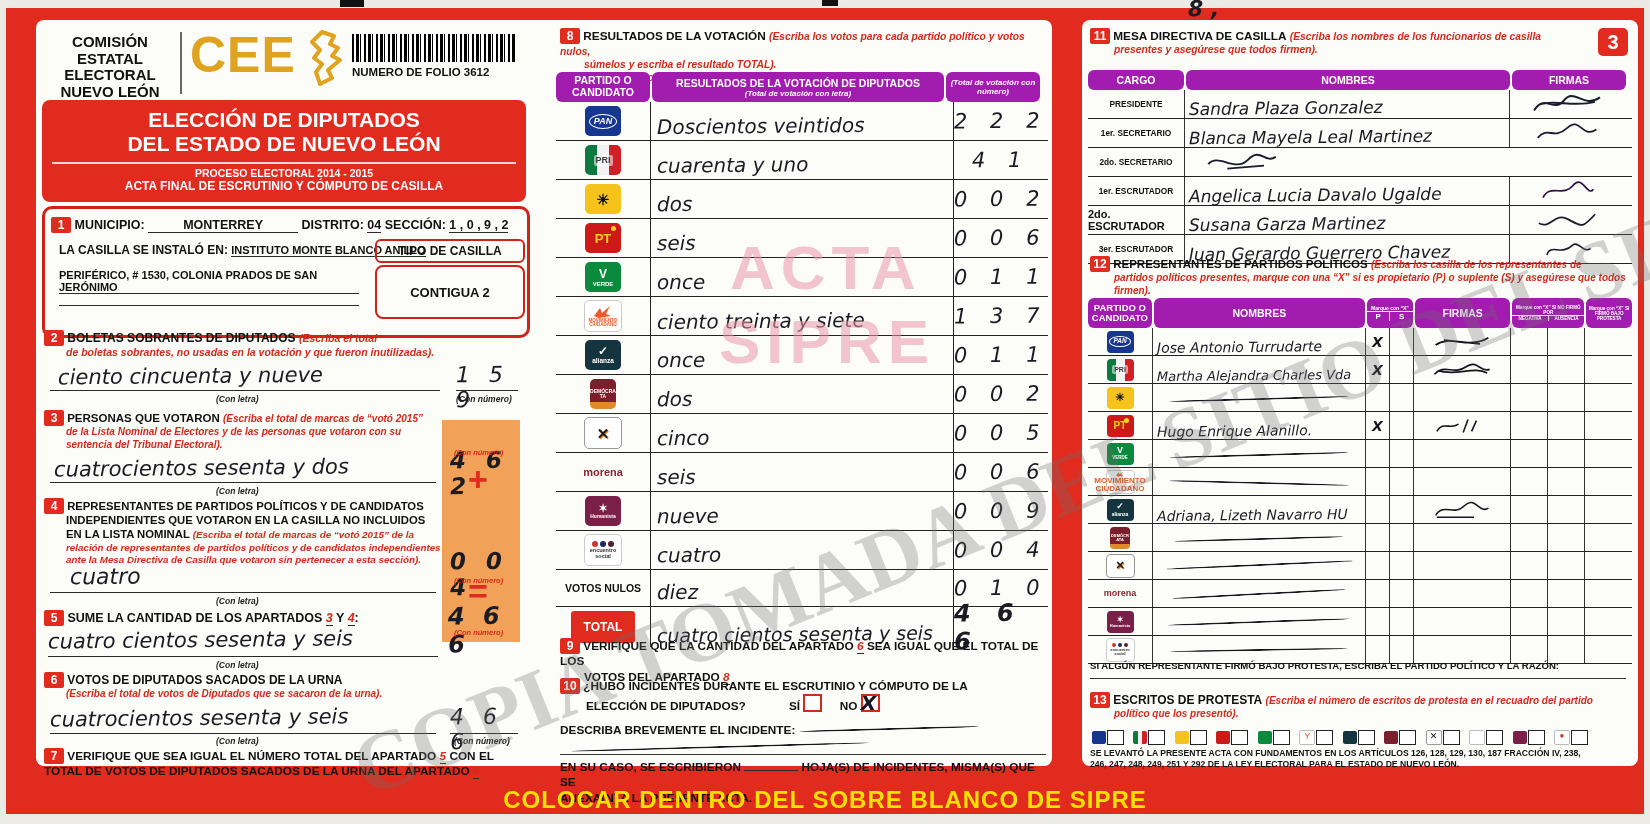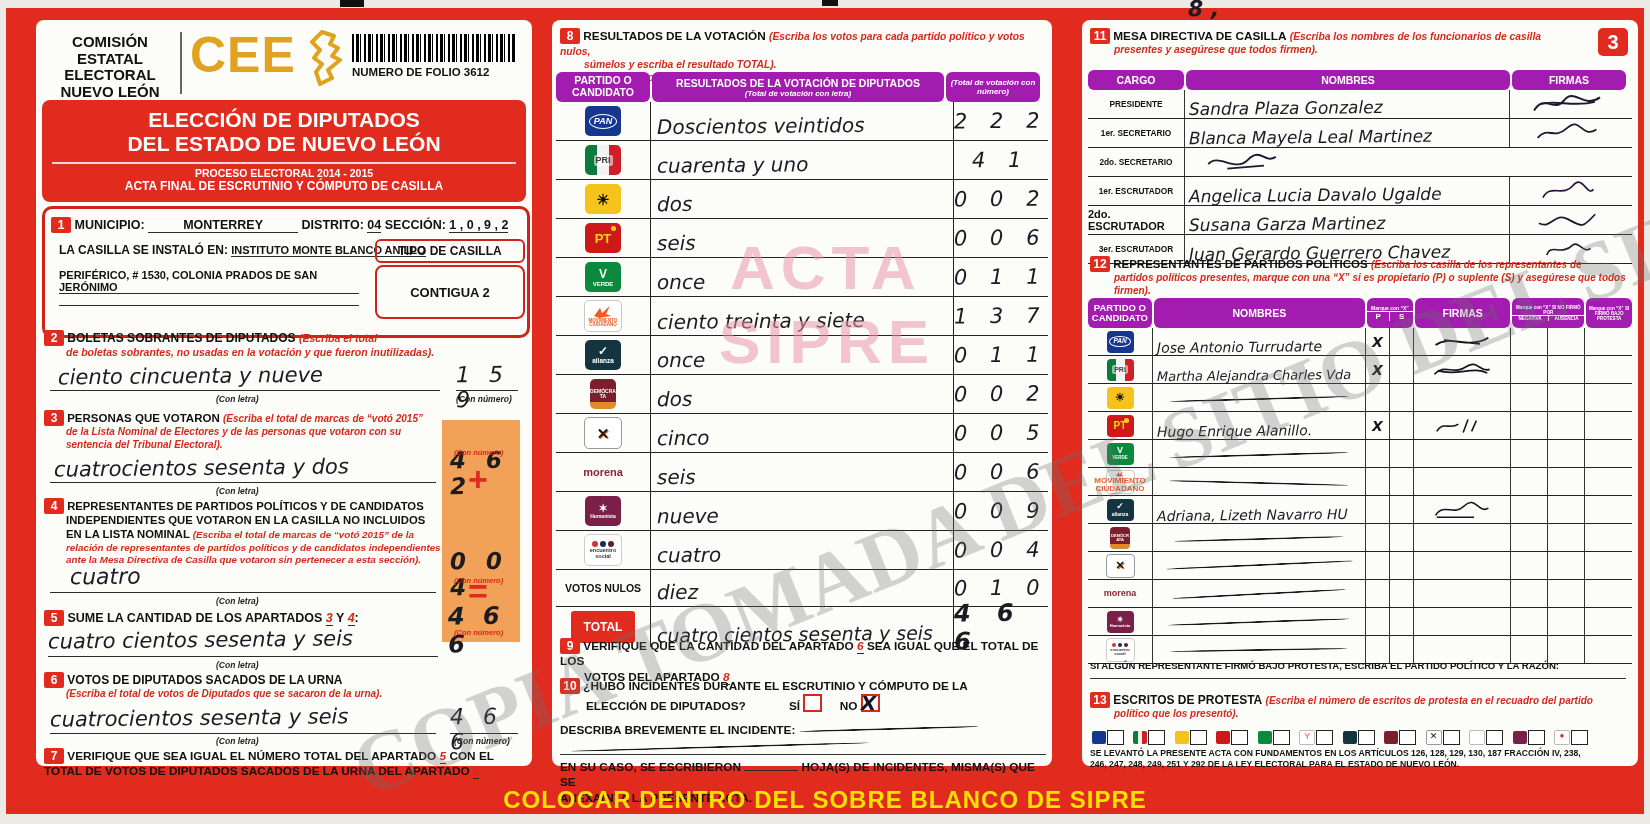--- a/index.html
+++ b/index.html
@@ -67,21 +67,21 @@
 <div id="canvas">
   <div class="red"></div>
   <div class="abs" style="left:340px;top:0;width:24px;height:7px;background:#111;z-index:9"></div>
   <div class="abs" style="left:822px;top:0;width:16px;height:6px;background:#111;z-index:9"></div>
   <div class="abs hw" style="left:1188px;top:-4px;font-size:22px;font-weight:bold;z-index:9">8 ,</div>
 
   <div class="wm-stamp" style="left:730px;top:232px;">ACTA</div>
   <div class="wm-stamp" style="left:719px;top:306px;">SIPRE</div>
   <div class="wm-diag" style="left:300px;top:430px;">COPIA TOMADA DEL SITIO DEL SIPRE</div>
 
-  <div class="panel" style="left:36px;top:20px;width:496px;height:746px;">
+  <div class="panel" style="left:36px;top:20px;width:496px;height:746px;padding-left:36px;">
 
     <div class="abs" style="left:10px;top:14px;width:128px;text-align:center;font-weight:bold;font-size:15px;line-height:1.1;">
       <div>COMISIÓN</div>
       <div>ESTATAL</div>
       <div>ELECTORAL</div>
       <div>NUEVO LEÓN</div>
     </div>
     <div class="abs" style="left:144px;top:12px;width:2px;height:62px;background:#666;"></div>
     <div class="abs" style="left:154px;top:6px;font-size:50px;font-weight:bold;color:#dfa31f;letter-spacing:1px;">CEE</div>
     <svg class="abs" style="left:268px;top:10px;" width="44" height="56" viewBox="0 0 44 56">

